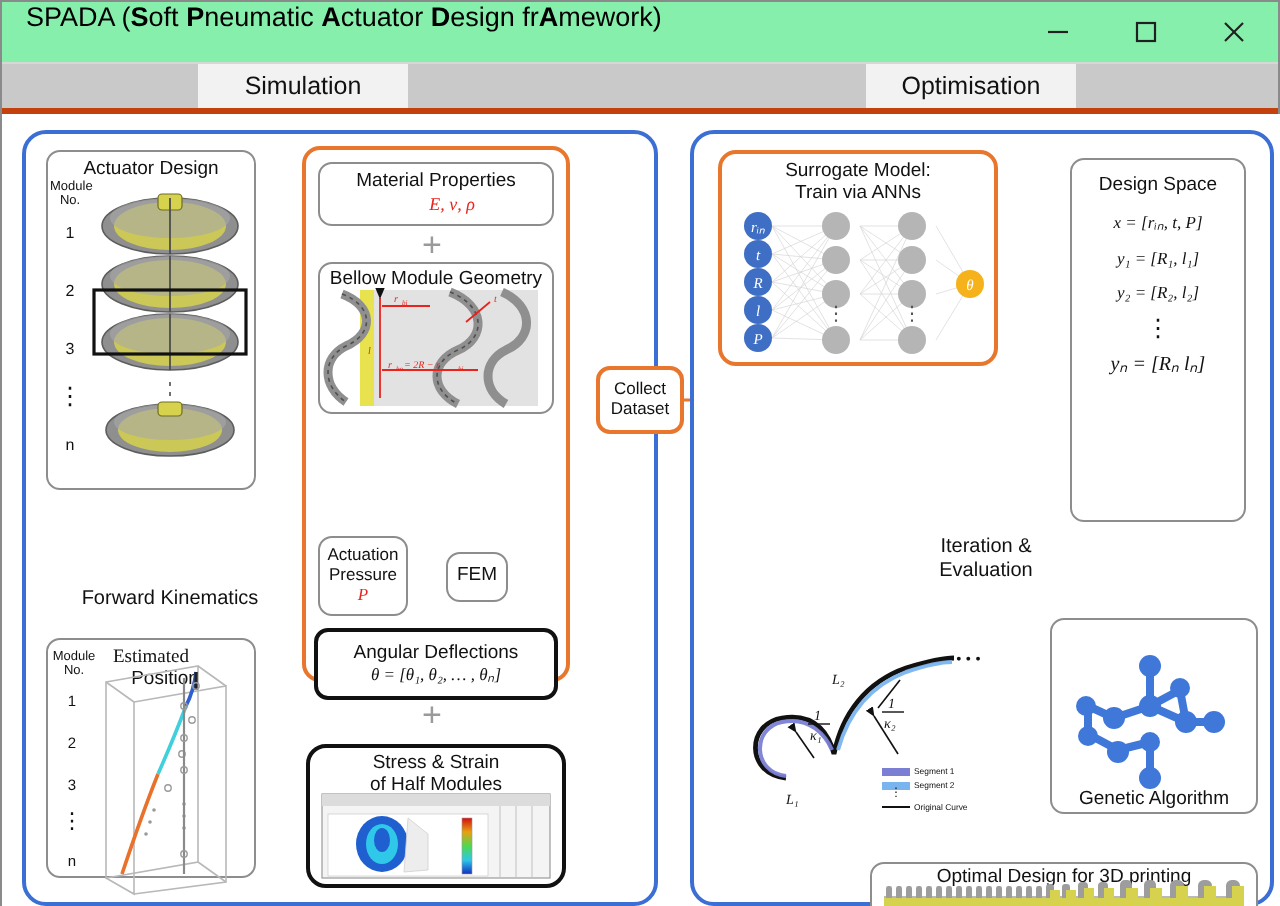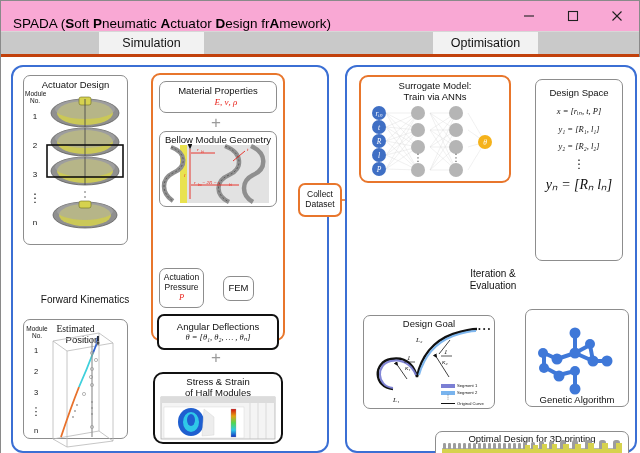--- a/index.html
+++ b/index.html
@@ -8,23 +8,23 @@
     background:#ffffff;
     font-family:"Liberation Sans", sans-serif;
     color:#1a1a1a;
   }
   .window{
     position:relative;width:640px;height:453px;box-sizing:border-box;
     border:1px solid #8a8a8a;background:#ffffff;
   }
   
   .titlebar{
-    position:relative;height:30px;background:#f9a8d4;
+    position:relative;height:30px;background:#86efac;
     border-bottom:1px solid #d7d7d7;
-    display:flex;align-items:flex-end;
+    display:flex;align-items:flex-start;
   }
   .title-text{
     margin-left:12px;font-size:13.5px;color:#000;white-space:nowrap;
   }
   .title-text b{font-weight:bold;}
   .win-controls{position:absolute;right:0;top:0;height:30px;display:flex;align-items:center;}
   .win-btn{
     width:44px;height:30px;display:flex;align-items:center;justify-content:center;
     font-size:13px;color:#202020;
   }
@@ -335,21 +335,21 @@
       <rect x="230" y="352" width="5" height="28" fill="url(#cb)" stroke="#999" stroke-width="0.3"></rect>
     </svg>
 
     <div class="box orange" style="left:297px;top:126px;width:44px;height:34px;">
       <div class="cap sm">Collect</div>
       <div class="cap sm">Dataset</div>
     </div>
 
     <div class="panel" style="left:344px;top:8px;width:288px;height:384px;"></div>
 
-    <div class="box orange" style="left:358px;top:18px;width:152px;height:108px;justify-content:flex-start;padding-top:4px;border-radius:9px;">
+    <div class="box orange" style="left:358px;top:18px;width:140px;height:108px;justify-content:flex-start;padding-top:4px;border-radius:9px;">
       <div class="cap">Surrogate Model:</div>
       <div class="cap">Train via ANNs</div>
     </div>
     <svg class="deco" width="640" height="400">
       <g stroke="#cfcfcf" stroke-width="0.35" opacity="0.85">
         <line x1="385" y1="56" x2="417" y2="56"></line>
           <line x1="385" y1="56" x2="417" y2="73"></line>
           <line x1="385" y1="56" x2="417" y2="90"></line>
           <line x1="385" y1="56" x2="417" y2="113"></line>
         <line x1="385" y1="70" x2="417" y2="56"></line>
@@ -409,31 +409,28 @@
     <div class="lbl vdots" style="left:448px;top:97px;width:14px;font-size:10px;color:#555;">⋮</div>
 
     <div class="nnode out" style="left:477px;top:78px;width:14px;height:14px;">θ</div>
 
     <div class="box grey" style="left:534px;top:22px;width:88px;height:182px;justify-content:flex-start;padding-top:8px;gap:8px;">
       <div class="cap">Design Space</div>
       <div class="cap ital" style="font-size:8.5px;">x  = [rᵢₙ, t, P]</div>
       <div class="cap ital" style="font-size:8.5px;">y₁ = [R₁, l₁]</div>
       <div class="cap ital" style="font-size:8.5px;">y₂ = [R₂, l₂]</div>
       <div class="cap vdots" style="font-size:12px;">⋮</div>
-      <div class="cap ital" style="font-size:14px;">yₙ = [Rₙ lₙ]</div>
+      <div class="cap ital" style="font-size:10px;">yₙ = [Rₙ lₙ]</div>
     </div>
 
     <div class="lbl" style="left:462px;top:211px;width:60px;">
       <span>Iteration &amp;</span><br>
       <span>Evaluation</span>
     </div>
 
-    <div class="box grey" style="left:362px;top:258px;width:132px;height:94px;justify-content:flex-start;padding-top:3px;">
-      <div class="cap">Design Goal</div>
-    </div>
     <svg class="deco" width="640" height="400">
       <path d="M392,332 C372,330 372,305 390,302 C408,299 414,312 416,320 C420,300 432,284 452,277 C462,274 470,272 476,272" fill="none" stroke="#111" stroke-width="2.4"></path>
       <path d="M392,331 C375,329 375,307 390,304 C404,301 412,311 415,318" fill="none" stroke="#7b7fd4" stroke-width="2" opacity="0.95"></path>
       <path d="M418,318 C423,300 434,286 452,279 C461,276 469,274 475,274" fill="none" stroke="#79b4ee" stroke-width="2" opacity="0.95"></path>
       <g stroke="#111" stroke-width="0.8" fill="none">
         <line x1="397" y1="309" x2="406" y2="322" marker-start="url(#ar)"></line>
         <line x1="436" y1="301" x2="448" y2="320" marker-start="url(#ar)"></line>
         <line x1="449" y1="283" x2="438" y2="297"></line>
       </g>
       <g font-family="Liberation Serif, serif" font-style="italic" font-size="7" fill="#111">

